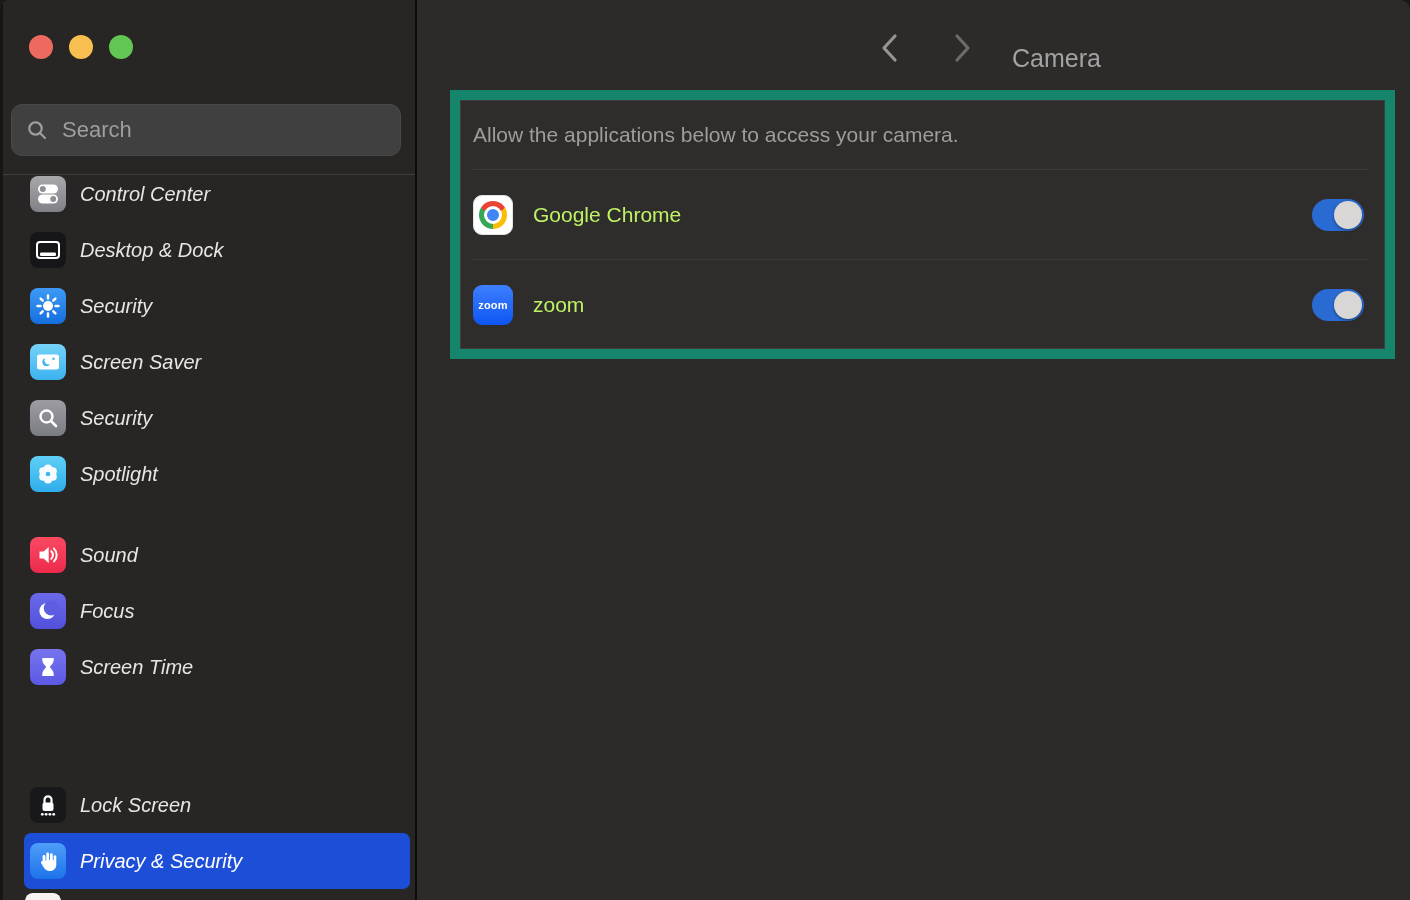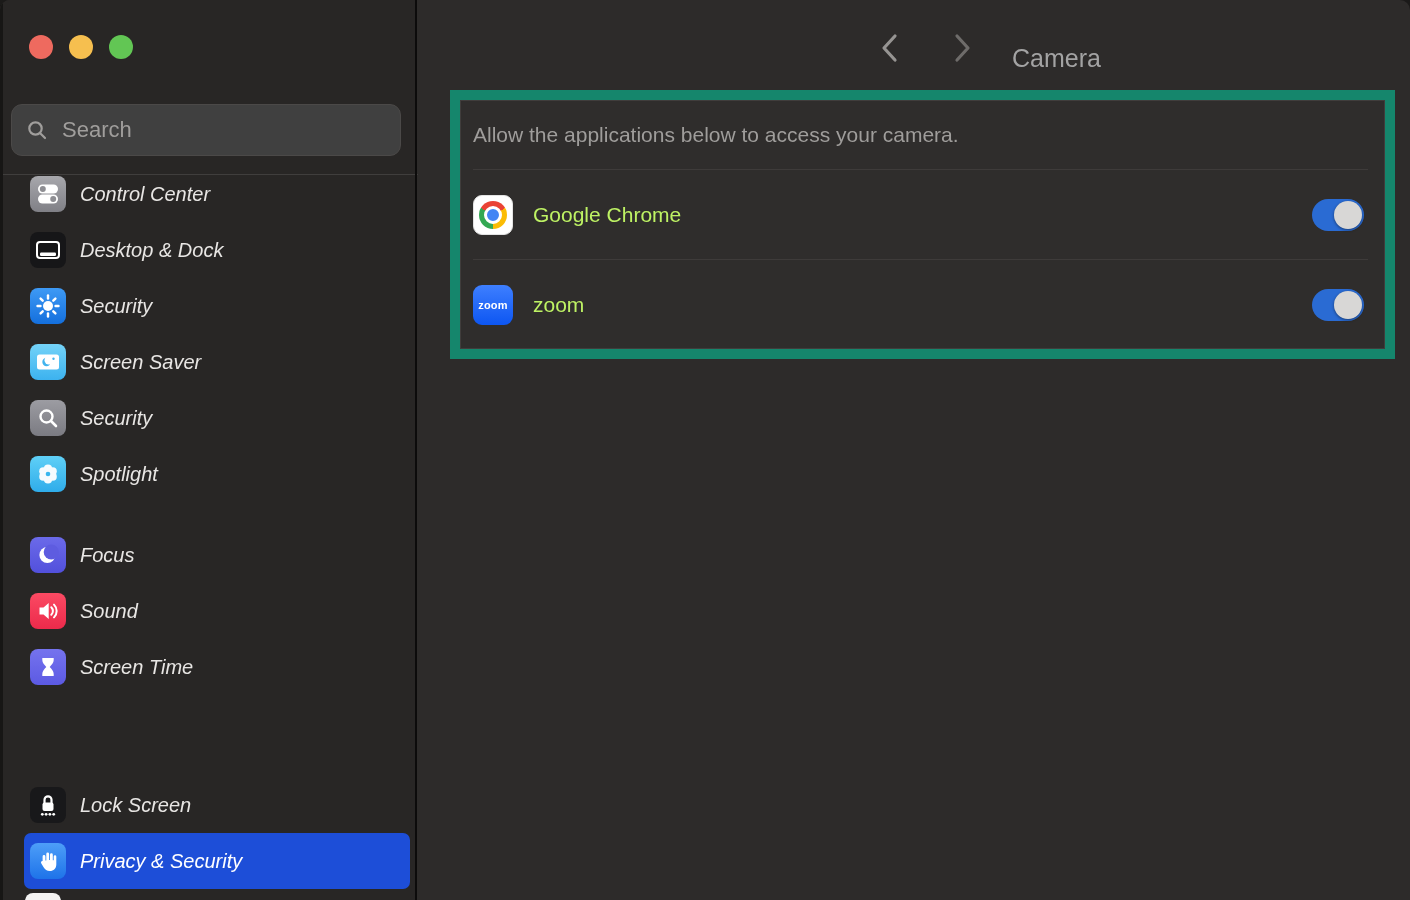--- a/index.html
+++ b/index.html
@@ -162,37 +162,37 @@
             </g>
             <circle cx="18" cy="18" r="2.3" fill="#38b6ee"></circle>
           </svg>
         </span>
         <span class="nav-label">Spotlight</span>
       </div>
     </div>
 
     <div class="nav-group g2">
       <div class="nav-row">
-        <span class="app-ic ic-foc">
-          <svg width="36" height="36" viewBox="0 0 36 36">
-            <circle cx="17.4" cy="18" r="8" fill="#fff"></circle>
-            <circle cx="21.3" cy="15" r="7.6" fill="#5e5ce0"></circle>
-          </svg>
-        </span>
-        <span class="nav-label">Focus</span>
-      </div>
-      <div class="nav-row">
         <span class="app-ic ic-snd">
           <svg width="36" height="36" viewBox="0 0 36 36">
             <path d="M9.5 14.5h4l5.2-4.6v16.2l-5.2-4.6h-4z" fill="#fff"></path>
             <path d="M21.3 14.2a5.3 5.3 0 0 1 0 7.6" stroke="#fff" stroke-width="2" fill="none" stroke-linecap="round"></path>
             <path d="M24 11.6a9 9 0 0 1 0 12.8" stroke="#fff" stroke-width="2" fill="none" stroke-linecap="round"></path>
           </svg>
         </span>
         <span class="nav-label">Sound</span>
+      </div>
+      <div class="nav-row">
+        <span class="app-ic ic-foc">
+          <svg width="36" height="36" viewBox="0 0 36 36">
+            <circle cx="17.4" cy="18" r="8" fill="#fff"></circle>
+            <circle cx="21.3" cy="15" r="7.6" fill="#5e5ce0"></circle>
+          </svg>
+        </span>
+        <span class="nav-label">Focus</span>
       </div>
       <div class="nav-row">
         <span class="app-ic ic-st">
           <svg width="36" height="36" viewBox="0 0 36 36">
             <path d="M12.3 9h11.4v2.1c0 2.7-2.1 4.8-4 6.9 1.9 2.1 4 4.2 4 6.9V27H12.3v-2.1c0-2.7 2.1-4.8 4-6.9-1.9-2.1-4-4.2-4-6.9z" fill="#fff"></path>
           </svg>
         </span>
         <span class="nav-label">Screen Time</span>
       </div>
     </div>

